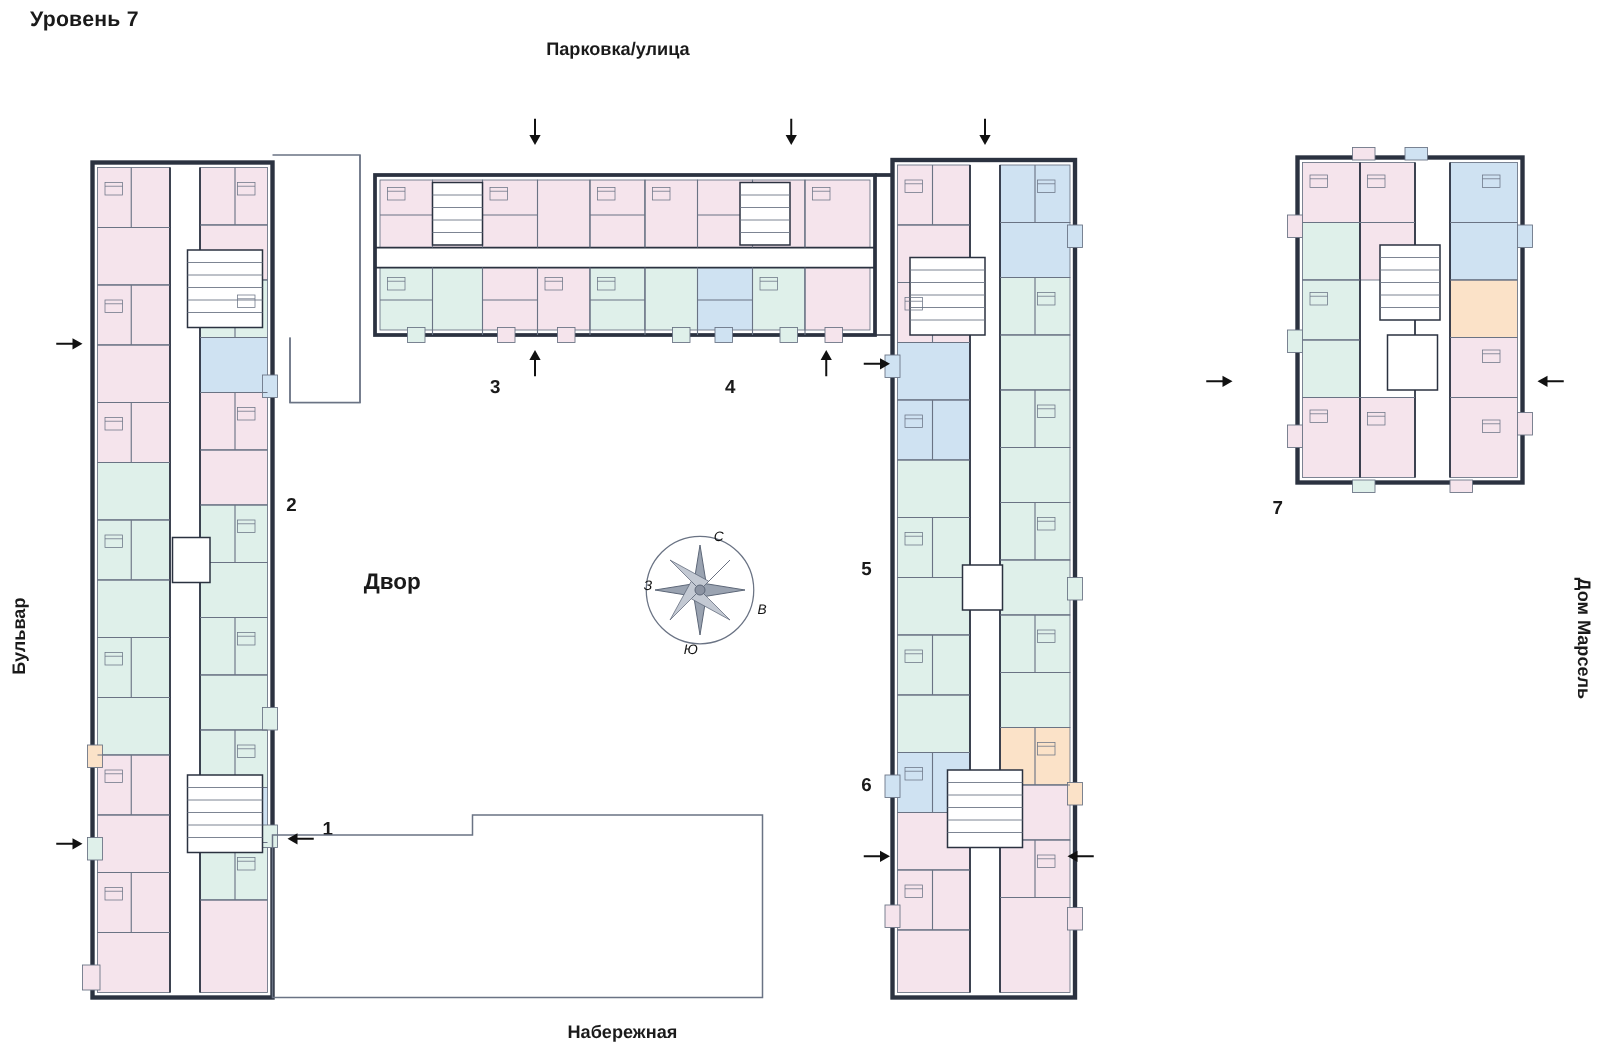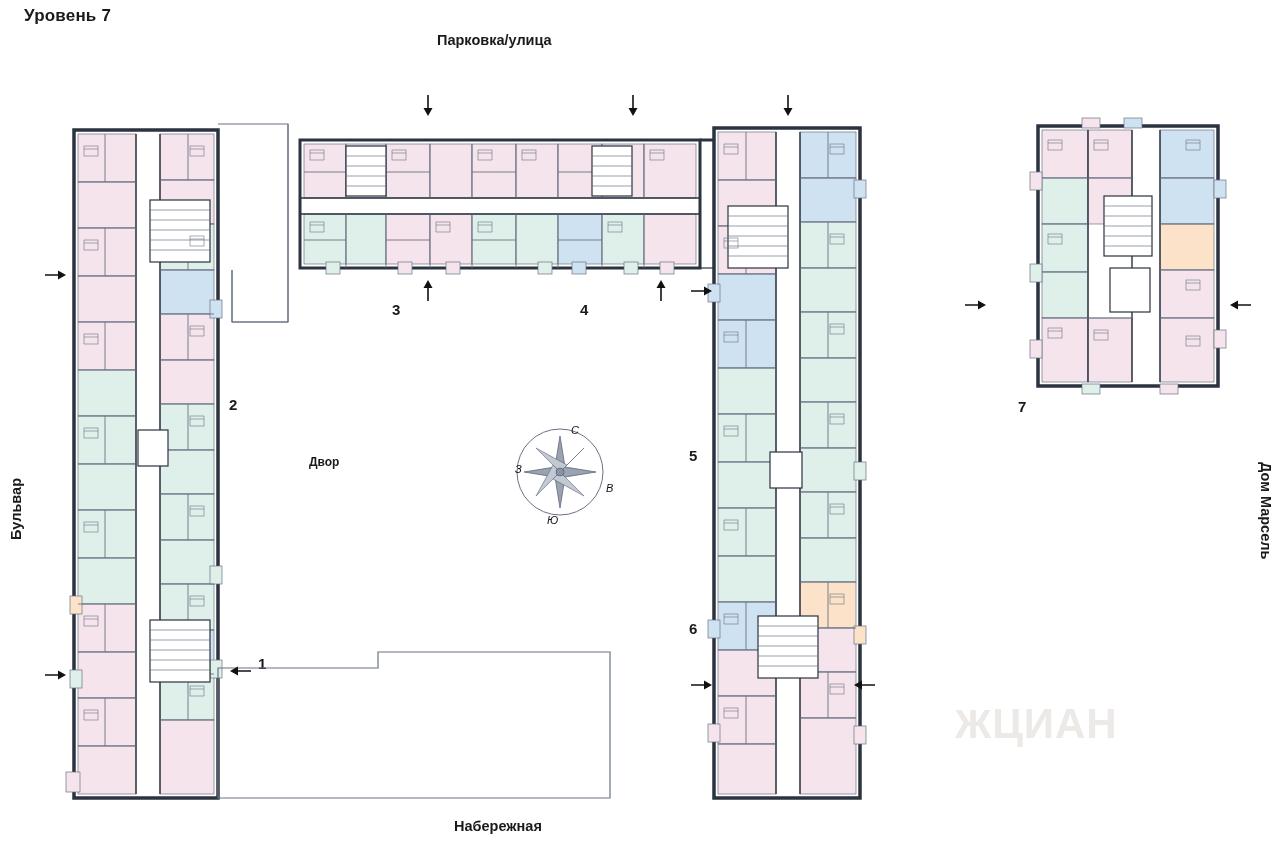--- a/index.html
+++ b/index.html
@@ -27,21 +27,21 @@
     font-weight: bold;
     letter-spacing: 0.2px;
   }
   .edge-label {
     position: absolute;
     font-size: 14.5px;
     font-weight: bold;
   }
   #label-parking { left: 437px; top: 32px; }
   #label-naberezhnaya { left: 454px; top: 818px; }
-  #label-dvor { left: 309px; top: 455px; font-size: 12px; }
+  #label-dvor { left: 291px; top: 455px; font-size: 18px; }
   #label-boulevard {
     left: 8px; top: 478px;
     writing-mode: vertical-rl;
     transform: rotate(180deg);
   }
   #label-marcel {
     left: 1258px; top: 462px;
     writing-mode: vertical-rl;
   }
   .section-num {
@@ -142,23 +142,20 @@
       <polygon points="24,72 41,55 48,48 41,41"></polygon>
       <polygon points="24,24 41,41 48,48 55,41"></polygon>
     </g>
     <circle cx="48" cy="48" r="4" fill="#8b93a2" stroke="#5d6778" stroke-width="0.8"></circle>
   </svg>
   <div class="compass-letter" id="compass-n">С</div>
   <div class="compass-letter" id="compass-e">В</div>
   <div class="compass-letter" id="compass-s">Ю</div>
   <div class="compass-letter" id="compass-w">З</div>
 
-  <div id="watermark">
-    <span class="wm-mark">Ж</span><span>ЦИАН</span>
-  </div>
 
   <svg id="plan-svg" width="1280" height="842" viewBox="0 0 1280 842">
     <defs>
       <g id="bedglyph">
         <rect x="0" y="0" width="14" height="10" fill="none" stroke="#6a7384" stroke-width="0.6"></rect>
         <line x1="0" y1="3" x2="14" y2="3" stroke="#6a7384" stroke-width="0.6"></line>
       </g>
     </defs>
 
     <g>

